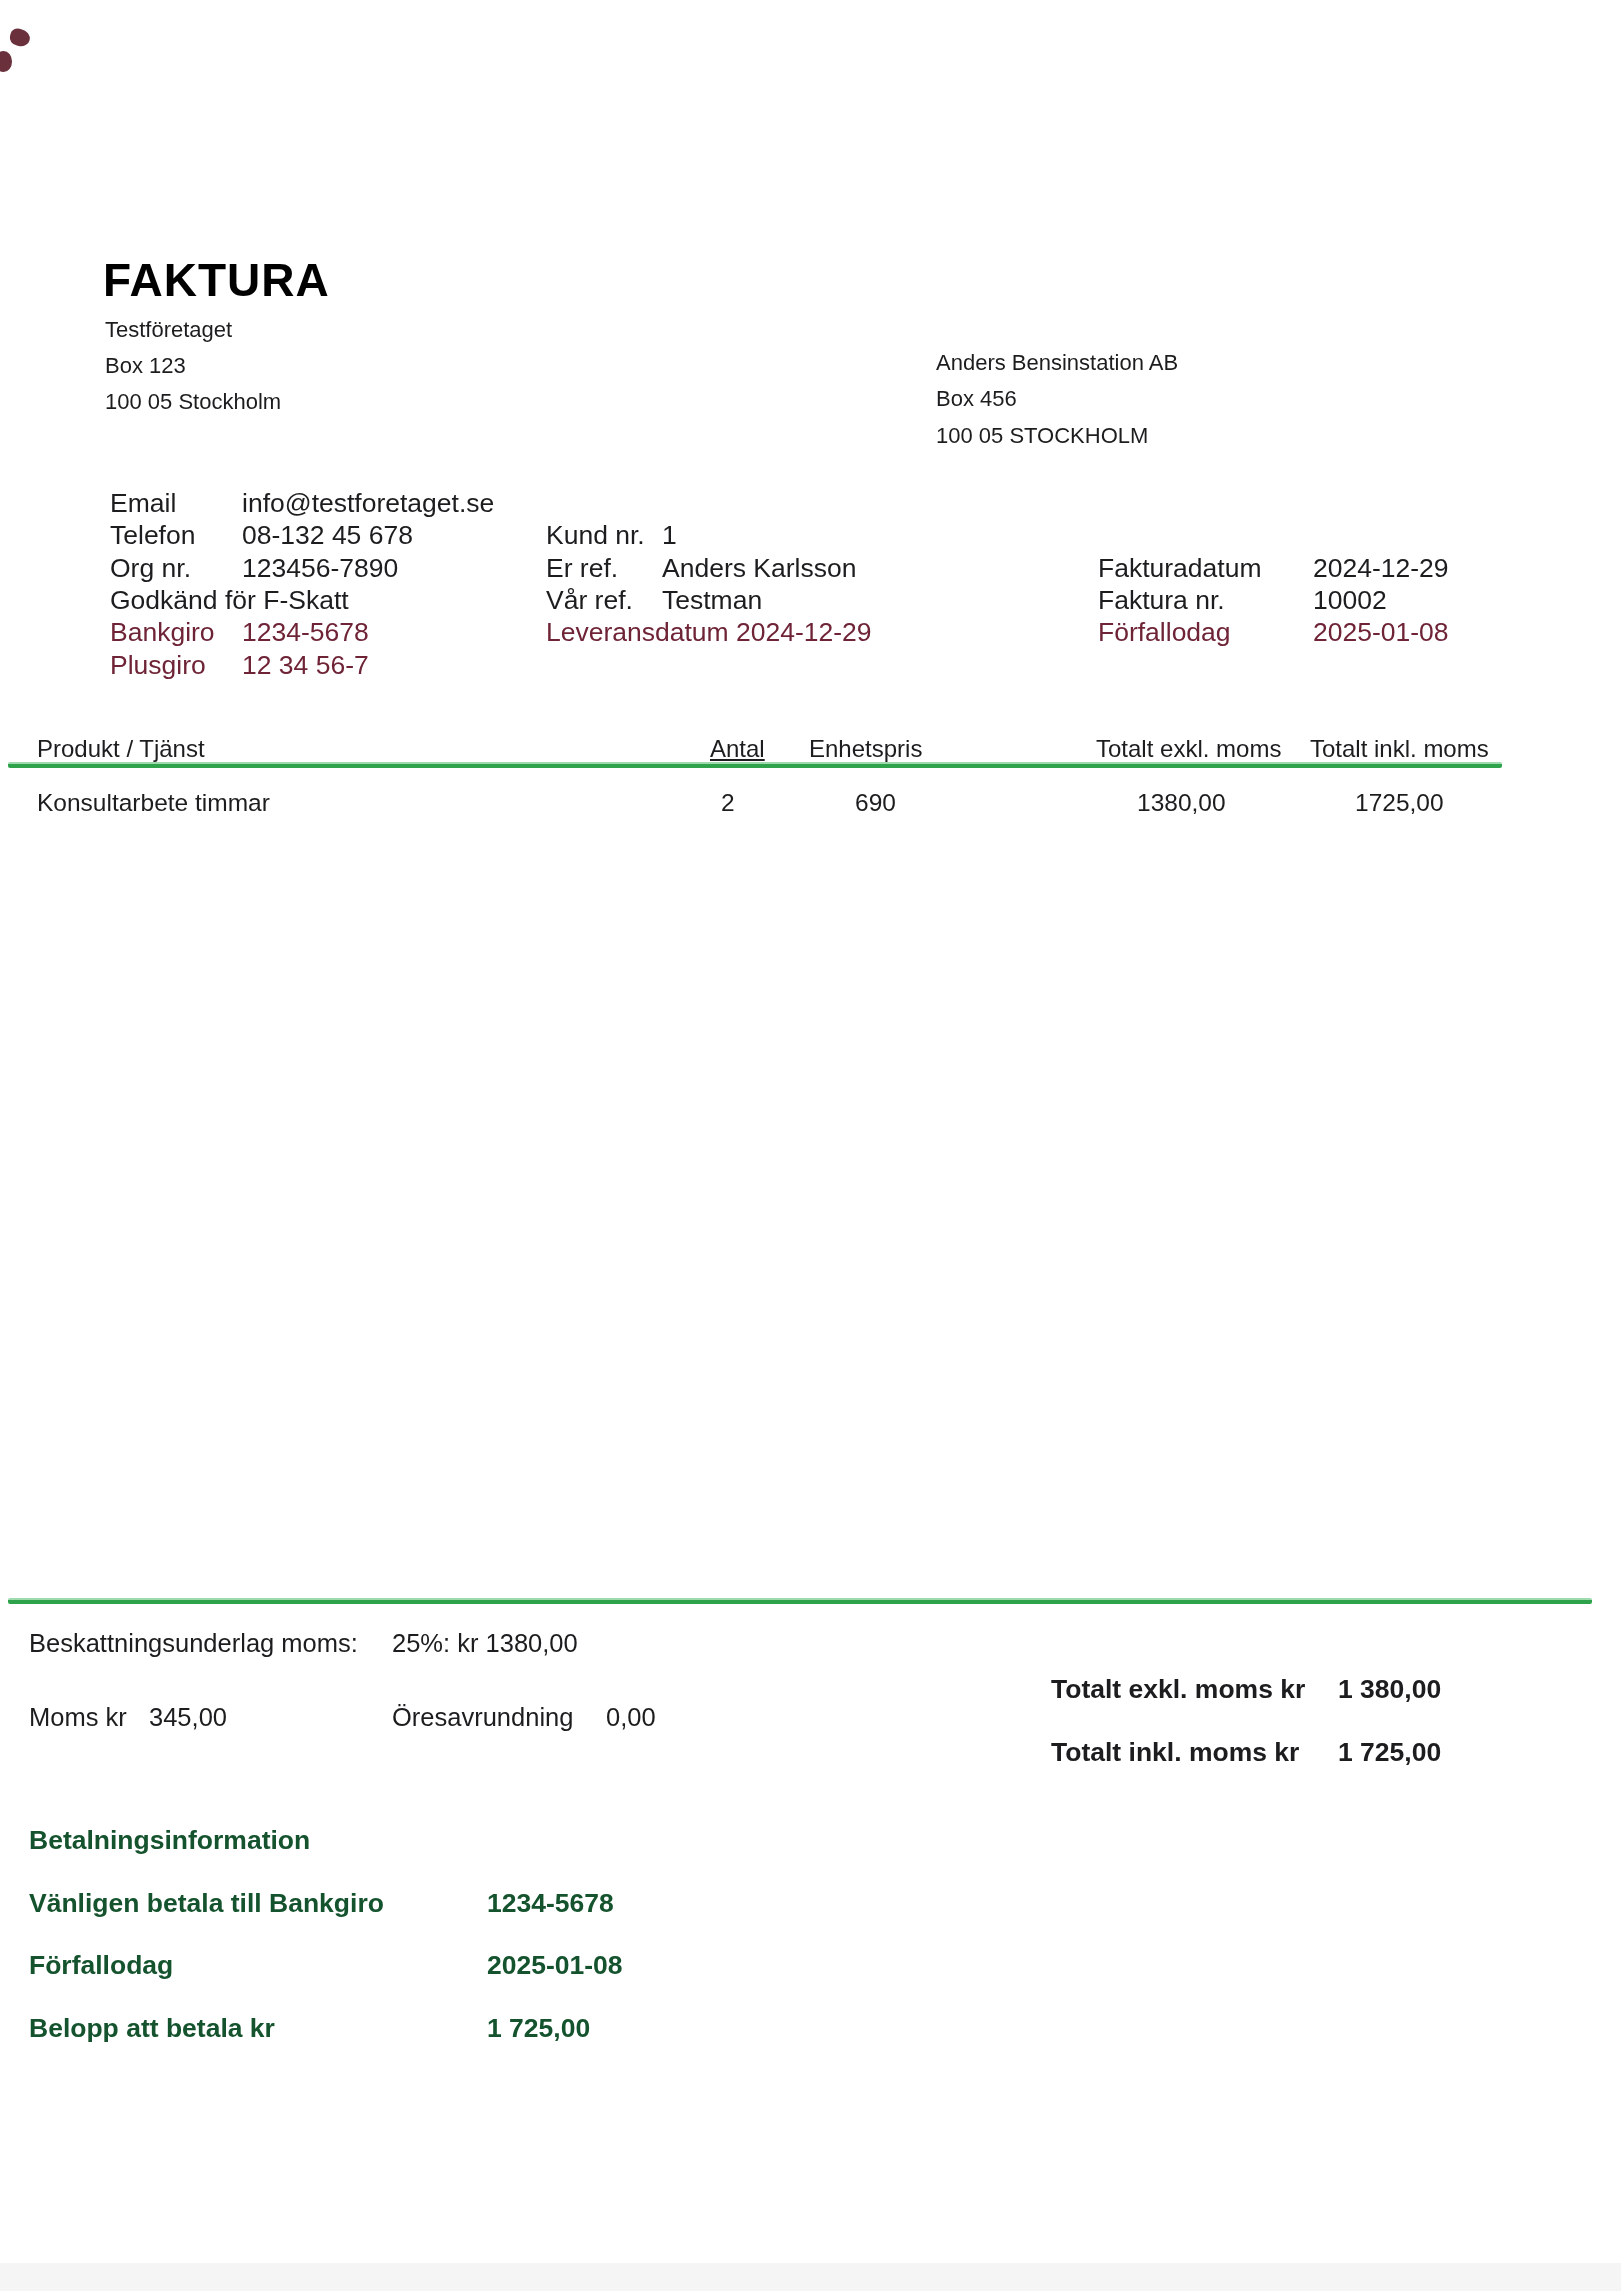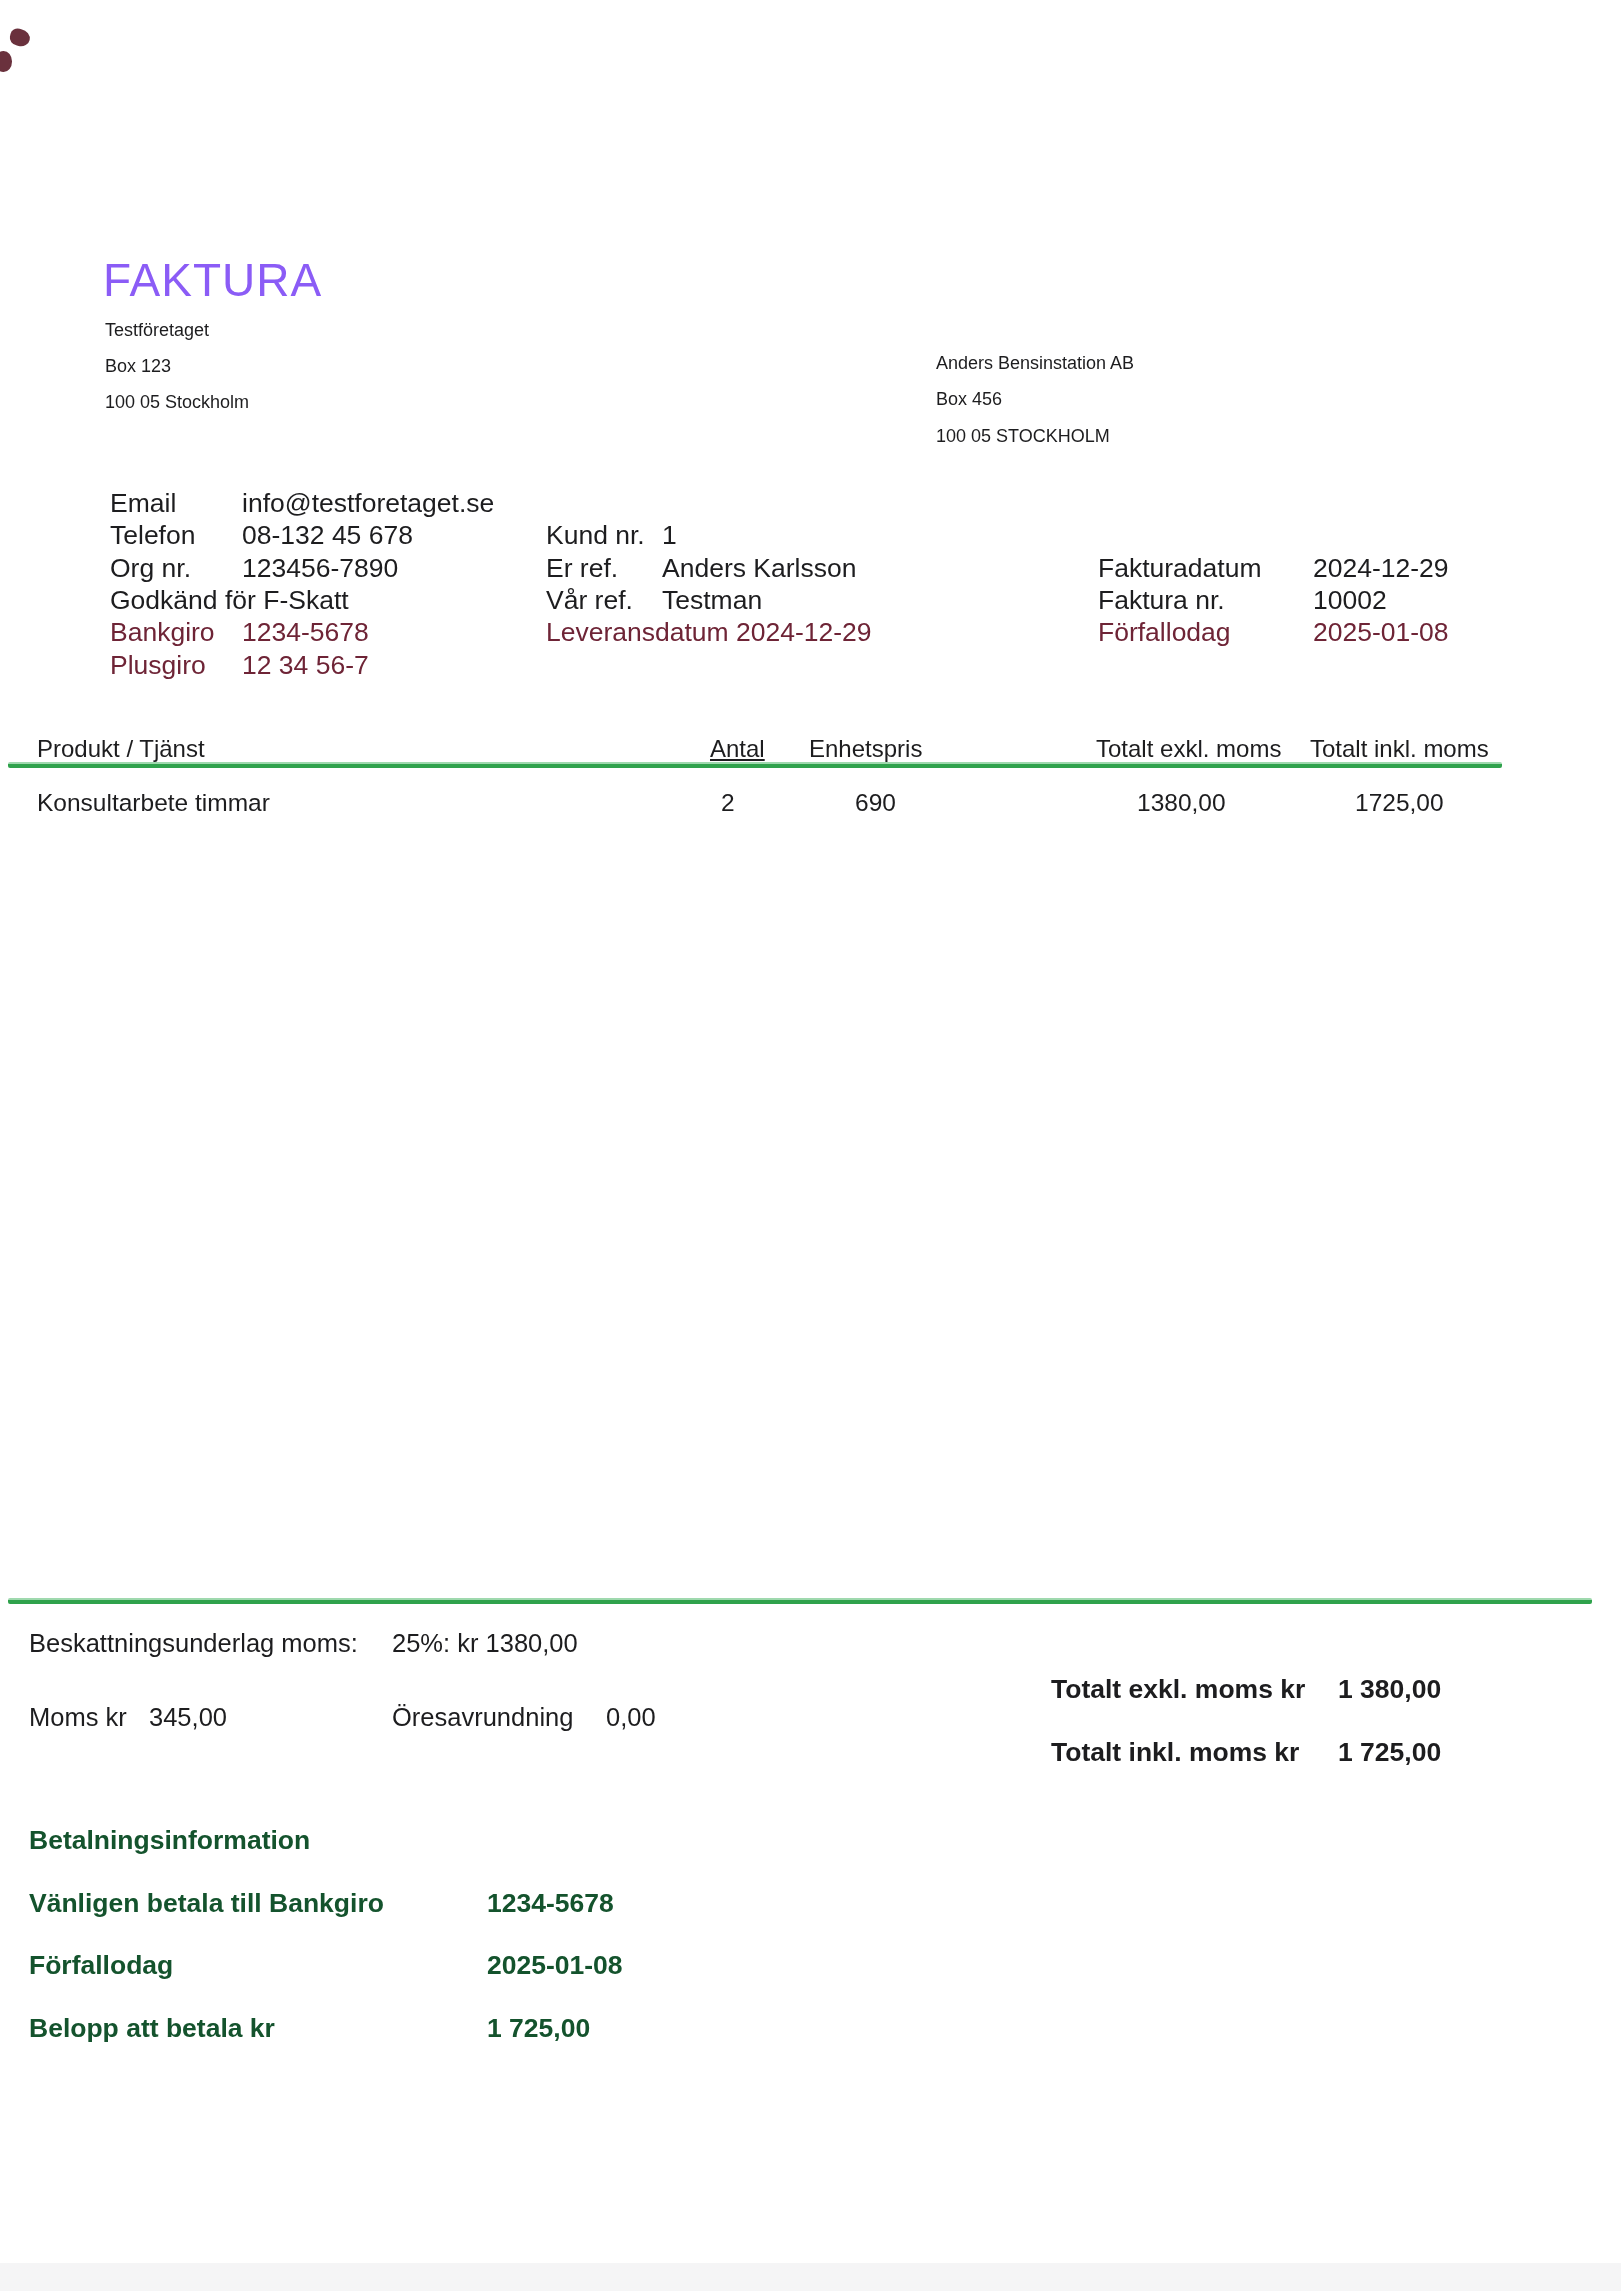--- a/index.html
+++ b/index.html
@@ -7,22 +7,22 @@
     position:relative;
     width:1621px;height:2292px;
     margin:0 auto;
     background:#ffffff;
     font-family:"Liberation Sans", sans-serif;
     color:#1d1d1f;
     overflow:hidden;
   }
   .abs{position:absolute;white-space:nowrap;}
   
-  .title{font-size:46px;font-weight:400;color:#8b5cf6;letter-spacing:1px;}
-  .addr{font-size:18px;line-height:36px;}
+  .title{font-size:46px;font-weight:700;color:#000000;letter-spacing:1px;}
+  .addr{font-size:22px;line-height:36px;}
   
   .lbl,.val{font-size:26.5px;}
   .maroon{color:#6e2436;}
   
   .th{font-size:24px;}
   .td{font-size:24.5px;}
   .greenline{
     height:5.9px;
     background:linear-gradient(to bottom,#9fd9ae 0 2px,#2fa24c 2px 100%);
     border-radius:2px;

